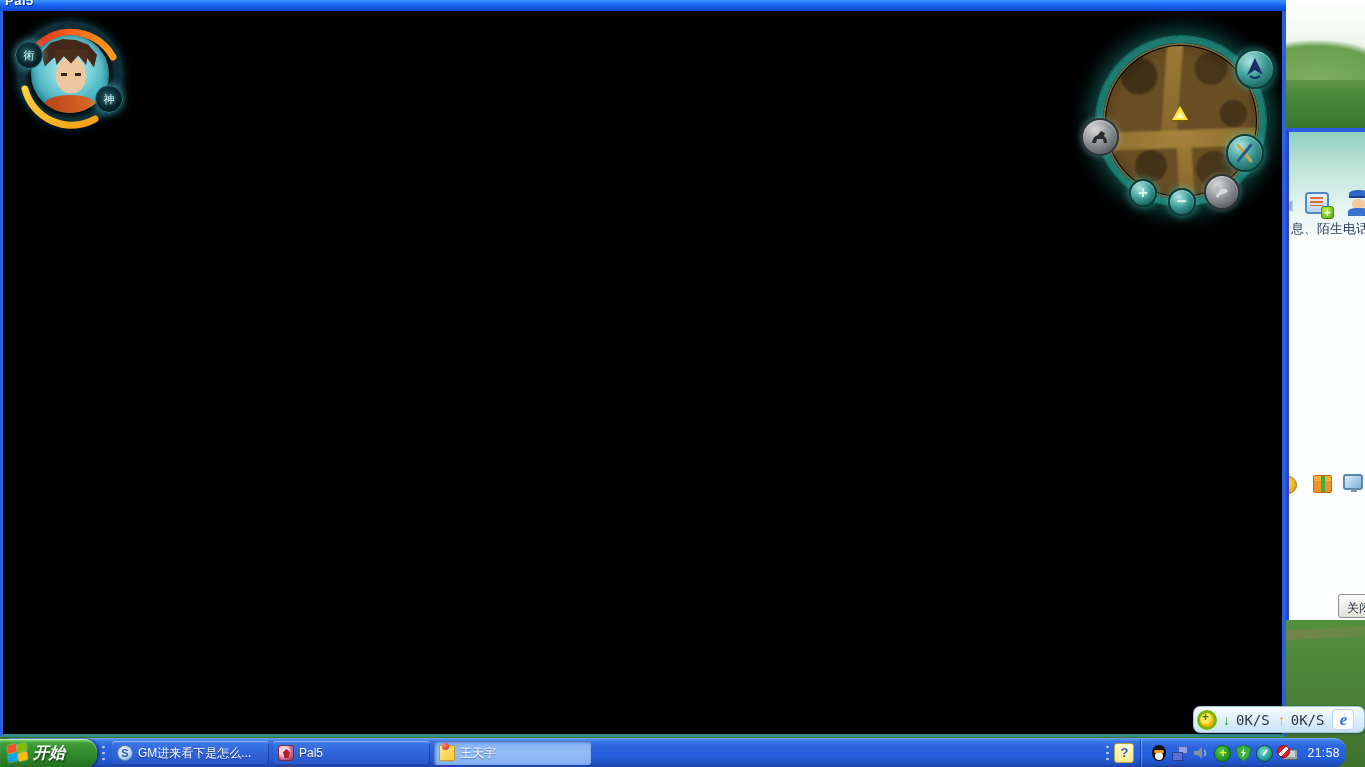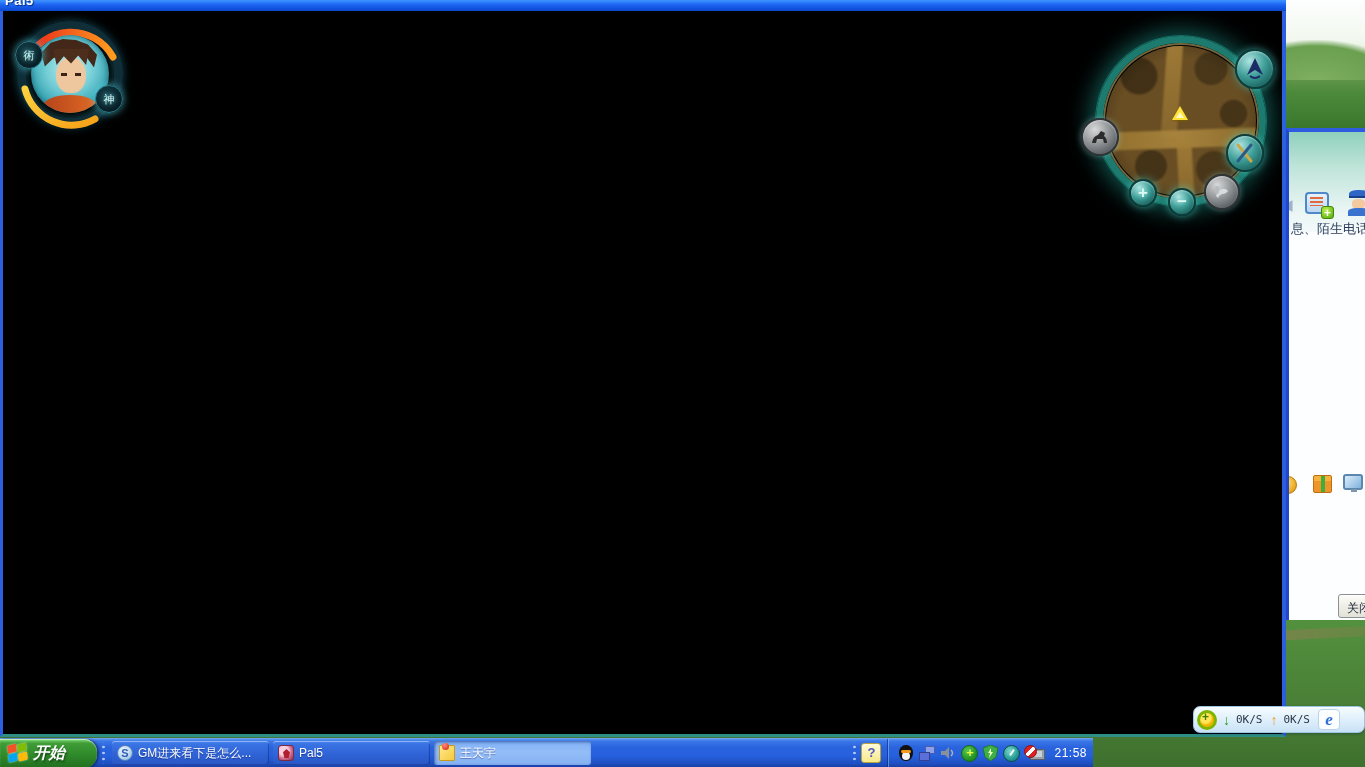--- a/index.html
+++ b/index.html
@@ -130,29 +130,29 @@
   .speed-widget { position:absolute; left:1193px; top:706px; width:172px; height:27px; z-index:3;
     background:linear-gradient(180deg,#f6fcff 0%,#ddeefb 55%,#c8e2f6 100%);
     border:1px solid #9fc4e0; border-radius:7px; display:flex; align-items:center; padding:0 3px;
     box-shadow:0 1px 3px rgba(0,30,70,.35); }
   .sw-app-icon { width:20px; height:20px; border-radius:50%;
     background:radial-gradient(circle at 40% 35%, #ffe65a 0 40%, #f0b400 60%);
     border:3px solid #7db500; position:relative; flex:0 0 auto; }
   .sw-app-icon:after { content:"+"; position:absolute; left:2px; top:-3px; color:#3f7d00; font-weight:bold; font-size:12px; }
   .sw-down-arrow { color:#1fa41f; font-weight:bold; font-size:14px; margin-left:6px; }
   .sw-up-arrow { color:#f59a1d; font-weight:bold; font-size:14px; margin-left:8px; }
-  .sw-speed { color:#2a3644; font-size:11px; margin-left:6px; font-family:"DejaVu Sans Mono","Liberation Mono",monospace; }
+  .sw-speed { color:#2a3644; font-size:14px; margin-left:6px; font-family:"DejaVu Sans Mono","Liberation Mono",monospace; }
   .sw-ie { margin-left:8px; width:22px; height:21px; border-radius:4px; background:#fdfeff; border:1px solid #b8d4ea;
     color:#2e6fd8; font-family:"Liberation Serif","DejaVu Serif",serif; font-style:italic; font-weight:bold;
     font-size:17px; line-height:19px; text-align:center; cursor:pointer; }
 
   
-  .taskbar { position:absolute; left:0; bottom:0; width:1093px; height:29px; z-index:4;
+  .taskbar { position:absolute; left:0; bottom:0; width:1346px; height:29px; z-index:4;
     background:linear-gradient(180deg,#5795f0 0%,#3a77e8 8%,#2a63dd 30%,#2660dd 60%,#1f4fc0 88%,#1941a5 100%);
-    border-top:1px solid #6ba0f0; display:flex; align-items:center; }
+    border-top:1px solid #6ba0f0; display:flex; align-items:center;border-radius:12px; }
   .start-button { width:97px; height:29px; border-radius:0 13px 13px 0; position:relative; cursor:pointer;
     background:linear-gradient(180deg,#7ede77 0%,#3f9c36 15%,#2f8a2a 55%,#236f20 100%);
     box-shadow:inset 0 1px 1px rgba(255,255,255,.55), 2px 0 3px rgba(0,0,0,.45);
     display:flex; align-items:center; padding-left:8px; flex:0 0 auto; }
   .win-flag { width:20px; height:18px; position:relative; transform:rotate(-6deg); flex:0 0 auto; }
   .win-flag span { position:absolute; width:9px; height:8px; transform:skewY(-8deg); border-radius:1px;
     box-shadow:0 0 2px rgba(255,255,255,.7); }
   .wf-red    { left:0; top:0;  background:#f35325; }
   .wf-green  { left:10px; top:0; background:#81bc06; }
   .wf-blue   { left:0; top:9px; background:#05a6f0; }

